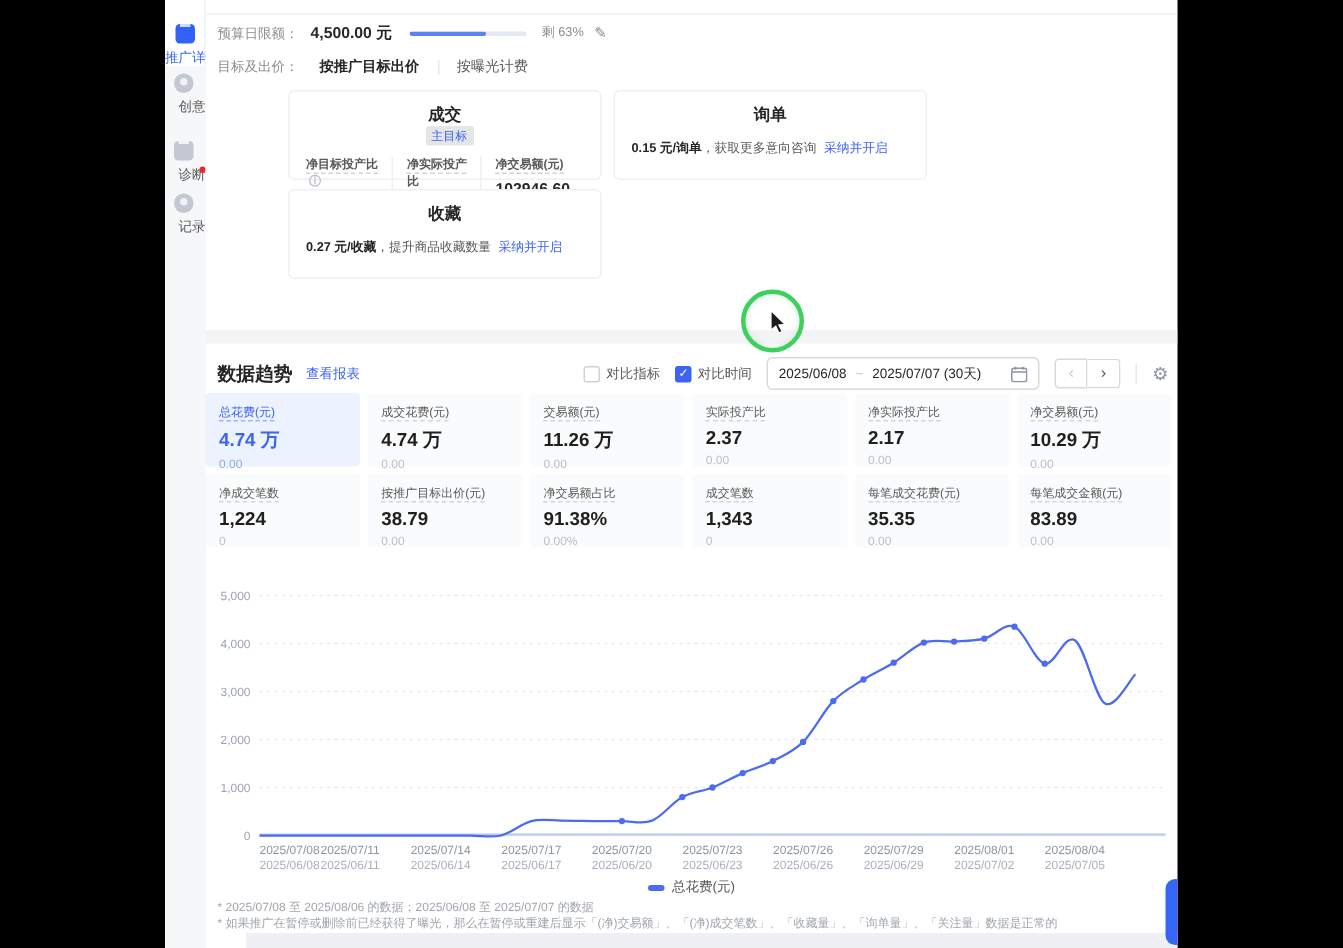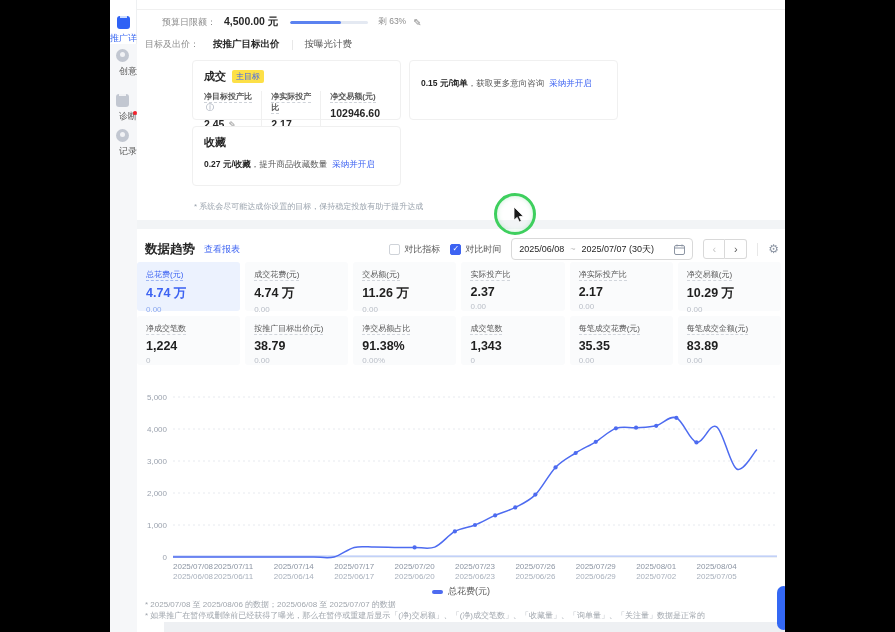--- a/index.html
+++ b/index.html
@@ -20,38 +20,38 @@
   .icon-blue { width:13px; height:13px; border-radius:3px; background:#2f62f5; margin-left:7px; }
   .icon-blue::after { content:""; display:block; width:7px; height:2px; background:#cdddff; margin:5px auto 0; }
   .side-label { display:block; width:27px; overflow:hidden; white-space:nowrap; text-align:right; font-size:9px; color:#595959; margin-top:3px; position:relative; }
   .side-label.active { color:#3d6af2; }
   .side-dot { position:absolute; right:0px; margin-top:-12px; width:4px; height:4px; border-radius:50%; background:#f5222d; z-index:4; }
 
   
   .main { position:absolute; left:27px; top:0; width:648px; height:632px; }
   .hr-top { position:absolute; top:9px; left:0; right:0; border-top:1px solid #f0f0f0; }
 
-  .budget-row { position:absolute; top:14px; left:25px; height:16px; display:flex; align-items:center; }
+  .budget-row { position:absolute; top:14px; left:8px; height:16px; display:flex; align-items:center; }
   .lbl { font-size:9px; color:#8c8c8c; }
   .budget-row .val { font-size:10.5px; font-weight:700; color:#262626; margin-left:8px;text-align:center; }
   .progress { width:78px; height:3px; border-radius:2px; background:#e4e9f2; margin-left:12px; overflow:hidden; display:inline-block; }
   .progress .fill { display:block; height:3px; border-radius:2px; background:#5b82f0; }
   .budget-row .rem { font-size:8.5px; color:#8c8c8c; margin-left:10px; }
   .pencil { font-size:10px; color:#8c8c8c; margin-left:7px; cursor:pointer; }
 
   .bidding-row { position:absolute; top:38px; left:8px; display:flex; align-items:center; }
   .bidding-row .tab { font-size:9.5px; color:#595959; margin-left:12px; cursor:pointer; }
   .bidding-row .tab.active { color:#262626; font-weight:700; margin-left:14px; }
   .tabsep { width:1px; height:10px; background:#e8e8e8; margin-left:12px; }
 
   .goal-grid { position:absolute; top:60px; left:55px; width:426px; display:grid; grid-template-columns:209px 209px; gap:6px 8px; }
   .goal-card { height:60px; border:1px solid #f0f0f0; border-radius:4px; background:#fff; padding:8px 11px; }
-  .gc-head { display:flex; align-items:center; }
+  .gc-head { display:flex; align-items:center;flex-direction:column; }
   .gc-title { font-size:11px; font-weight:700; color:#262626; }
-  .badge { font-size:8px; color:#3d63f2; background:#fde047; border-radius:2px; padding:1px 4px; margin-left:6px; }
+  .badge { font-size:8px; color:#3d63f2; background:#e5e5e5; border-radius:2px; padding:1px 4px; margin-left:6px; }
   .gc-metrics { display:flex; margin-top:7px; }
   .gc-col { padding-right:9px; }
   .gc-col + .gc-col { border-left:1px solid #f0f0f0; padding-left:9px; }
   .gc-lbl { font-size:8px; color:#595959;font-weight:bold; }
   .gc-lbl .u { border-bottom:1px dashed #cfd3d9; padding-bottom:1px; }
   .info-i { color:#b6bcc6; font-size:8px; margin-left:2px; }
   .gc-val { font-size:10.5px; font-weight:700; color:#262626; margin-top:5px; }
   .gc-val .pencil { font-size:9px; margin-left:4px; }
   .gc-desc { font-size:8.5px; color:#595959; margin-top:9px; white-space:nowrap; }
   .gc-desc b { color:#262626; }
@@ -162,31 +162,33 @@
                 <div class="gc-lbl"><span class="u">净实际投产比</span></div>
                 <div class="gc-val"><span>2.17</span></div>
               </div>
               <div class="gc-col">
                 <div class="gc-lbl"><span class="u">净交易额(元)</span></div>
                 <div class="gc-val"><span>102946.60</span></div>
               </div>
             </div>
           </div>
           <div class="goal-card">
+            <div class="gc-head">
+              <span class="gc-title">询单</span>
+            </div>
             <div class="gc-desc"><b>0.15 元/询单</b>，获取更多意向咨询<span class="gc-link">采纳并开启</span></div>
           </div>
           <div class="goal-card">
             <div class="gc-head">
               <span class="gc-title">收藏</span>
             </div>
             <div class="gc-desc"><b>0.27 元/收藏</b>，提升商品收藏数量<span class="gc-link">采纳并开启</span></div>
           </div>
         </div>
 
-      <div class="goal-note">* 系统会尽可能达成你设置的目标，保持稳定投放有助于提升达成</div>
       <div class="band"></div>
 
       <div class="trend-header">
         <span class="trend-title">数据趋势</span>
         <a class="report">查看报表</a>
         <div class="controls">
           <label class="cb-group">
             <span class="cb" id="cb-metric"></span>
             <span>对比指标</span>
           </label>

